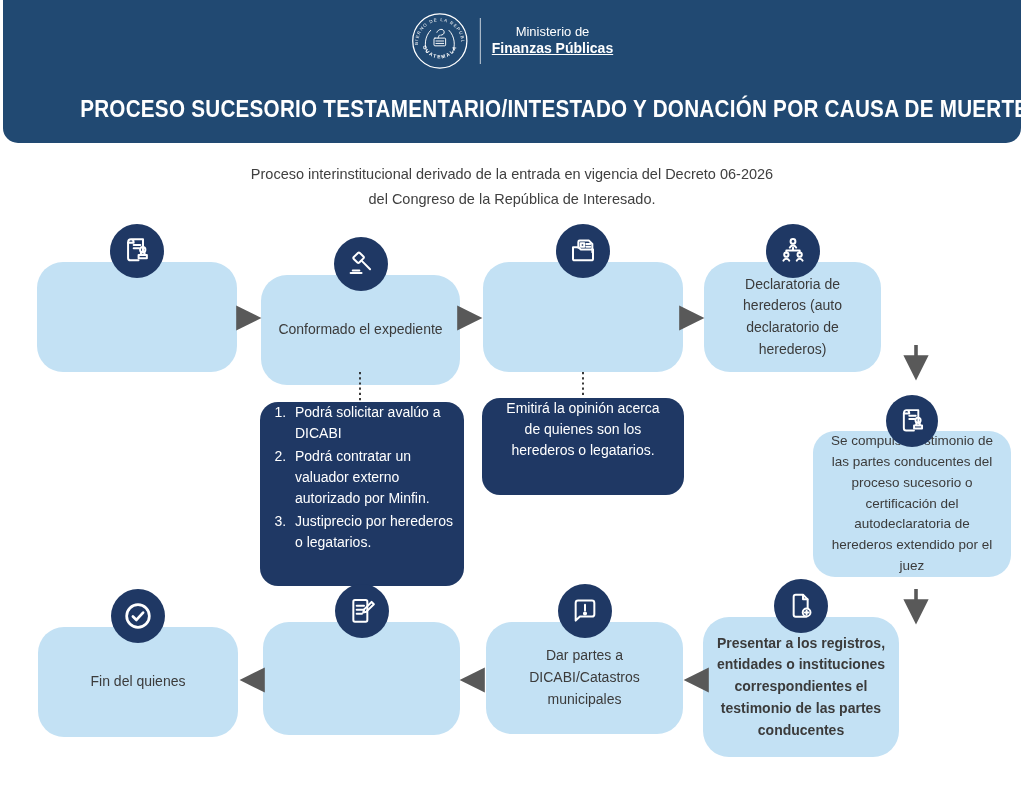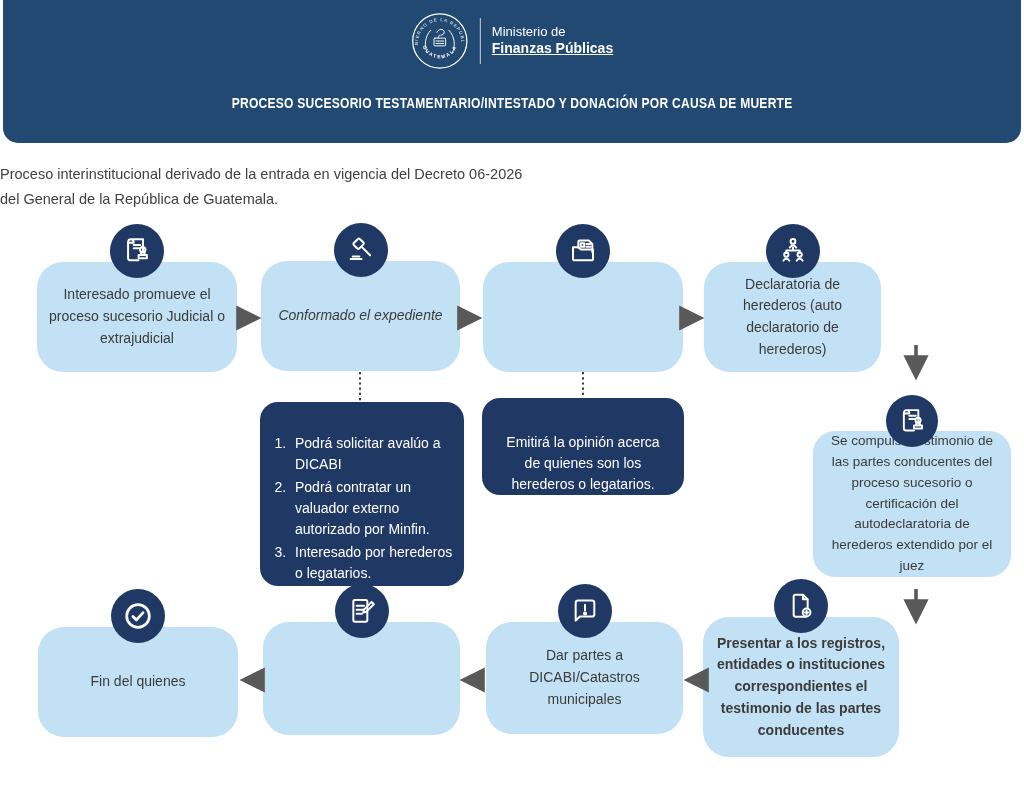--- a/index.html
+++ b/index.html
@@ -17,42 +17,42 @@
   }
   .header{
     position:absolute;left:3px;right:3px;top:0;height:143px;
     background:var(--header-blue);border-radius:0 0 15px 15px;
   }
   .brand{
     position:absolute;top:12px;left:50%;transform:translateX(-50%);
     display:flex;align-items:center;gap:11px;
   }
   .brand .divider{width:1px;height:46px;background:rgba(255,255,255,.75);}
-  .ministry{color:#fff;line-height:1.25;}
+  .ministry{color:#fff;line-height:1.25;text-align:center;}
   .ministry .l1{font-size:13px;font-weight:400;}
   .ministry .l2{font-size:14px;font-weight:700;text-decoration:underline;}
   .page-title{
     position:absolute;top:95px;left:0;width:100%;text-align:center;color:#fff;
-    font-size:14px;font-weight:700;white-space:nowrap;
+    font-size:24px;font-weight:700;white-space:nowrap;
   }
   .page-title span{display:inline-block;transform:scaleX(.86);letter-spacing:.3px;}
   .subtitle{
-    position:absolute;top:162px;left:0;width:100%;text-align:left;
+    position:absolute;top:162px;left:0;width:100%;text-align:center;
     color:#404040;font-size:14.5px;line-height:25px;
   }
   .node{
     position:absolute;background:var(--light);border-radius:26px;
     display:flex;align-items:center;justify-content:center;text-align:center;
     color:var(--textdark);font-size:14px;line-height:1.55;
   }
   .node .lbl{padding:0 12px;}
   .node.small-font{font-size:13.5px;}
   .note{
     position:absolute;background:var(--navy);border-radius:18px;color:#fff;
-    font-size:14px;line-height:1.5;display:flex;align-items:flex-end;justify-content:center;
+    font-size:14px;line-height:1.5;display:flex;align-items:flex-start;justify-content:center;
     text-align:center;
   }
   .note ol{margin:0;padding:0 10px 0 30px;text-align:left;}
   .note ol li{margin-bottom:2px;padding-left:5px;}
   .badge{
     position:absolute;top:-38px;left:50%;margin-left:-27px;width:54px;height:54px;
     border-radius:50%;background:var(--navy);
     display:flex;align-items:center;justify-content:center;
   }
   .badge svg{stroke:#fff;fill:none;stroke-width:1.5;stroke-linecap:round;stroke-linejoin:round;}
@@ -91,38 +91,37 @@
       <div class="l2">Finanzas Públicas</div>
     </div>
   </div>
   <div class="page-title">
     <span>PROCESO SUCESORIO TESTAMENTARIO/INTESTADO Y DONACIÓN POR CAUSA DE MUERTE</span>
   </div>
 </div>
 
 <div class="subtitle">
   <div>Proceso interinstitucional derivado de la entrada en vigencia del Decreto 06-2026</div>
-  <div>del General de la República de Guatemala.</div>
+  <div>del Congreso de la República de Interesado.</div>
 </div>
 
 <div class="node" style="left:37px;top:262px;width:200px;height:110px;">
   <div class="badge">
     <svg width="32" height="32" viewBox="0 0 24 24">
       <path d="M7.5 3.2 h9 v10 M5.3 5.8 c0 -1.5 1 -2.6 2.2 -2.6 c1.2 0 2 1.1 2 2.6 h-4.2 z"></path>
       <path d="M5.3 5.8 v11.4 c0 1 .8 1.8 1.8 1.8 h6"></path>
       <path d="M9.5 7.5 h5 M9.5 10 h4"></path>
       <circle cx="16.3" cy="11" r="2"></circle>
       <path d="M15.2 12.7 l-.5 2.3 h3.2 l-.5 -2.3"></path>
       <path d="M13.2 15 h6.2 v2.4 h-6.2 z"></path>
     </svg>
   </div>
-  <div class="lbl">Interesado promueve el proceso sucesorio Judicial o extrajudicial</div>
-</div>
-
-<div class="node" style="left:261px;top:261px;width:199px;height:110px;font-style:italic;">
+</div>
+
+<div class="node" style="left:261px;top:275px;width:199px;height:110px;">
   <div class="badge">
     <svg width="32" height="32" viewBox="0 0 24 24">
       <rect x="7" y="4.4" width="6.4" height="5.8" rx="1" transform="rotate(-45 10.2 7.3)"></rect>
       <path d="M12.4 9.5 L18.8 15.9"></path>
       <path d="M4.2 18.8 h8.2"></path>
       <path d="M5.8 16.9 h5"></path>
     </svg>
   </div>
   <div class="lbl">Conformado el expediente</div>
 </div>
@@ -150,21 +149,21 @@
       <path d="M14.8 19.2 a2.4 2.4 0 0 1 4.4 0"></path>
     </svg>
   </div>
   <div class="lbl">Declaratoria de herederos (auto declaratorio de herederos)</div>
 </div>
 
 <div class="note" style="left:260px;top:402px;width:204px;height:184px;">
   <ol>
     <li>Podrá solicitar avalúo a DICABI</li>
     <li>Podrá contratar un valuador externo autorizado por Minfin.</li>
-    <li>Interesado por herederos o legatarios.</li>
+    <li>Justiprecio por herederos o legatarios.</li>
   </ol>
 </div>
 
 <div class="note" style="left:482px;top:398px;width:202px;height:97px;">
   <div style="padding:0 16px;">Emitirá la opinión acerca de quienes son los herederos o legatarios.</div>
 </div>
 
 <div class="node small-font" style="left:813px;top:431px;width:198px;height:146px;border-radius:22px;">
   <div class="badge" style="top:-36px;width:52px;height:52px;margin-left:-26px;">
     <svg width="31" height="31" viewBox="0 0 24 24">

